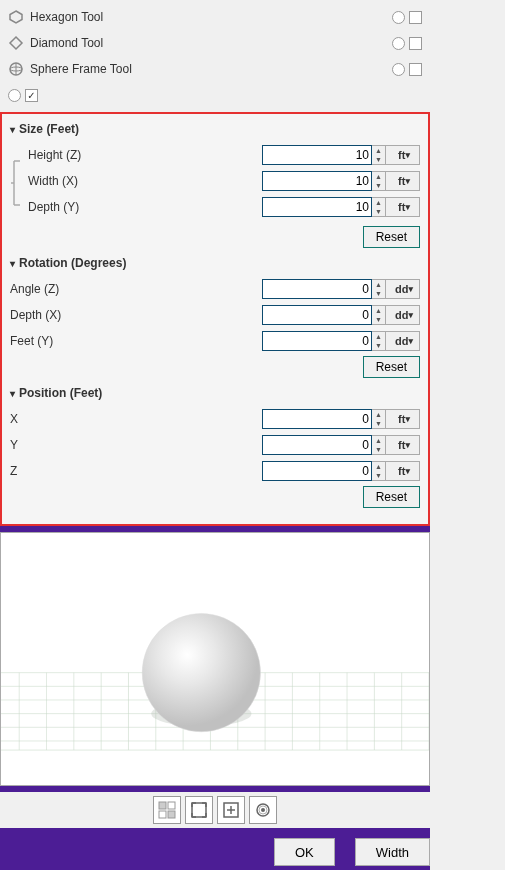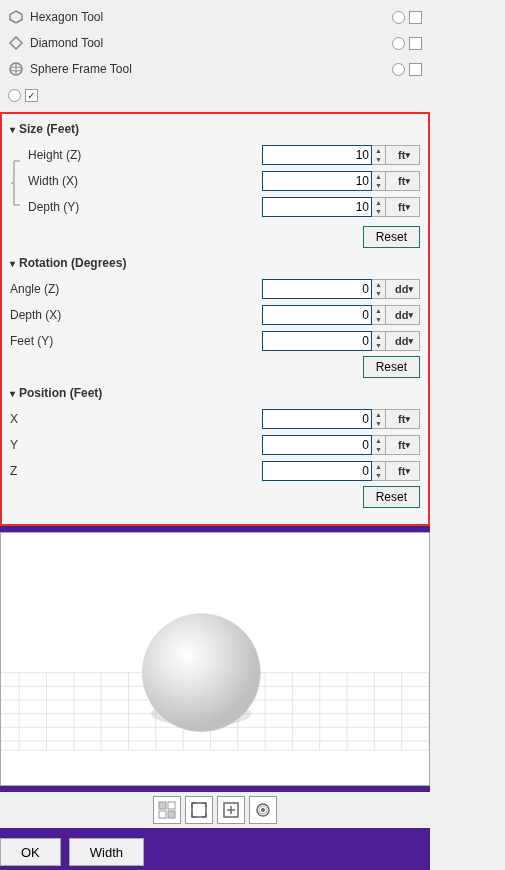--- a/index.html
+++ b/index.html
@@ -215,21 +215,22 @@
       cursor: pointer;
       display: flex;
       align-items: center;
       justify-content: center;
       font-size: 14px;
     }
 
     
     .bottom-bar {
       display: flex;
-      gap: 8px;
+      justify-content: flex-end;
+      gap: 20px;
       padding: 4px 0;
     }
 
     .ok-btn, .cancel-btn {
       padding: 4px 20px;
       border: 1px solid #aaa;
       background: #f0f0f0;
       font-size: 13px;
       cursor: pointer;
       height: 28px;

